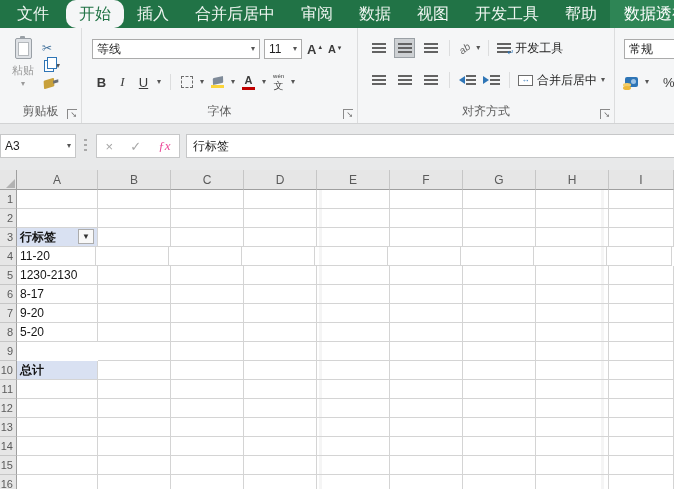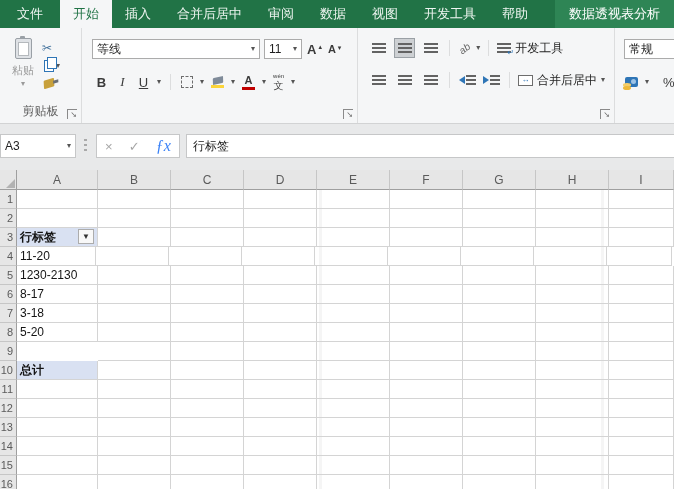--- a/index.html
+++ b/index.html
@@ -2,21 +2,21 @@
 <html><head>
 <meta charset="utf-8">
 <style>
   html,body{margin:0;padding:0;}
   body{width:674px;height:489px;overflow:hidden;position:relative;
        font-family:"Liberation Sans","DejaVu Sans",sans-serif;
        background:#fff;-webkit-font-smoothing:antialiased;}
   
   .tabbar{position:absolute;left:0;top:0;width:674px;height:28px;background:#217346;
           display:flex;align-items:stretch;}
-  .tab{display:flex;align-items:center;padding:0 13px;font-size:13px;color:#eef5f0;cursor:default;white-space:nowrap;}
+  .tab{display:flex;align-items:center;padding:0 13px;font-size:16px;color:#eef5f0;cursor:default;white-space:nowrap;border-radius:10px;}
   .tab.file{padding:0 17px;}
   .tab.selected{background:#f5f6f7;color:#217346;}
   .ctx-wrap{margin-left:auto;background:#2e8555;display:flex;align-items:stretch;}
   .ctx-wrap .tab{color:#fff;padding:0 14px;}
   
   .ribbon{position:absolute;left:0;top:28px;width:674px;height:96px;background:#f5f6f7;
           border-bottom:1px solid #d2d3d4;display:flex;box-sizing:border-box;}
   .rgroup{position:relative;border-right:1px solid #dcddde;box-sizing:border-box;flex-shrink:0;}
   .glabel{position:absolute;bottom:3px;left:0;right:0;text-align:center;font-size:12px;color:#5e5e5e;}
   .launch{position:absolute;bottom:4px;right:4px;width:9px;height:9px;border-left:1px solid #8a8a8a;
@@ -95,21 +95,21 @@
   
   .fbar{position:absolute;left:0;top:124px;width:674px;height:46px;background:#e8e9ea;box-sizing:border-box;}
   .namebox{position:absolute;left:0;top:10px;width:76px;height:24px;background:#fff;border:1px solid #c6c7c8;
            box-sizing:border-box;display:flex;align-items:center;font-size:12px;color:#222;padding:0 4px;cursor:pointer;}
   .namebox .dd{margin-left:auto;}
   .fdots{position:absolute;left:84px;top:15px;width:3px;height:14px;
          background:repeating-linear-gradient(to bottom,#a9a9a9 0 2px,transparent 2px 5px);cursor:col-resize;}
   .fops{position:absolute;left:96px;top:10px;width:84px;height:24px;background:#fff;border:1px solid #c6c7c8;
         box-sizing:border-box;display:flex;align-items:center;justify-content:space-around;}
   .fop{font-size:13px;color:#a6a6a6;cursor:pointer;}
-  .fop.fx{color:#3b82f6;font-style:italic;font-family:"Liberation Serif","DejaVu Serif",serif;font-size:16px;}
+  .fop.fx{color:#ec4899;font-style:italic;font-family:"Liberation Serif","DejaVu Serif",serif;font-size:13px;}
   .finput{position:absolute;left:186px;top:10px;right:-2px;height:24px;background:#fff;border:1px solid #c6c7c8;
           box-sizing:border-box;display:flex;align-items:center;font-size:12px;color:#1a1a1a;padding:0 6px;cursor:text;}
   
   .grid{position:absolute;left:0;top:170px;width:674px;height:319px;background:#fff;}
   .hdr-row{display:flex;height:20px;}
   .corner{width:17px;height:20px;background:#e6e6e6;border-right:1px solid #9f9f9f;border-bottom:1px solid #9f9f9f;
           box-sizing:border-box;position:relative;cursor:pointer;}
   .corner:after{content:"";position:absolute;right:1px;bottom:1px;width:0;height:0;
                 border-left:9px solid transparent;border-bottom:9px solid #b3b3b3;}
   .chdr{height:20px;background:#e6e6e6;border-right:1px solid #c6c6c6;border-bottom:1px solid #9f9f9f;
@@ -212,20 +212,21 @@
             <span class="cbar red"></span>
           </span>
       </span>
       <span class="dd">▾</span>
       <span class="phon rbtn">
         <span class="top">wén</span>
         <span class="bot">文</span>
       </span>
       <span class="dd">▾</span>
     </div>
+    <div class="glabel">字体</div>
     <div class="launch">↘</div>
   </div>
 
   <div class="rgroup g-align">
     <div class="al-row1">
       <span class="rbtn al-ic">
           <span class="lines"></span>
         </span>
       <span class="rbtn al-ic active">
           <span class="lines"></span>
@@ -263,20 +264,21 @@
           <span class="tri-r"></span>
           <span class="lines small"></span>
         </span>
       <span class="sep-v"></span>
       <span class="merge-btn">
         <span class="merge-ic">↔</span>
         <span>合并后居中</span>
         <span class="dd">▾</span>
       </span>
     </div>
+    <div class="glabel">对齐方式</div>
     <div class="launch">↘</div>
   </div>
 
   <div class="rgroup g-num">
     <div class="combo n-combo">
       <span>常规</span>
     </div>
     <div class="n-row2">
       <span class="rbtn">
           <span class="acct-ic"></span>
@@ -388,21 +390,21 @@
         <div class="cell" style="width: 73px;"></div>
         <div class="cell" style="width: 73px;"></div>
         <div class="cell" style="width: 73px;"></div>
         <div class="cell" style="width: 73px;"></div>
         <div class="cell" style="width: 73px;"></div>
         <div class="cell" style="width: 73px;"></div>
         <div class="cell" style="width: 65px;"></div>
       </div>
       <div class="grow">
         <div class="rhdr">7</div>
-        <div class="cell" style="width: 81px;">3-18</div>
+        <div class="cell" style="width: 81px;">9-20</div>
         <div class="cell" style="width: 73px;"></div>
         <div class="cell" style="width: 73px;"></div>
         <div class="cell" style="width: 73px;"></div>
         <div class="cell" style="width: 73px;"></div>
         <div class="cell" style="width: 73px;"></div>
         <div class="cell" style="width: 73px;"></div>
         <div class="cell" style="width: 73px;"></div>
         <div class="cell" style="width: 65px;"></div>
       </div>
       <div class="grow">

